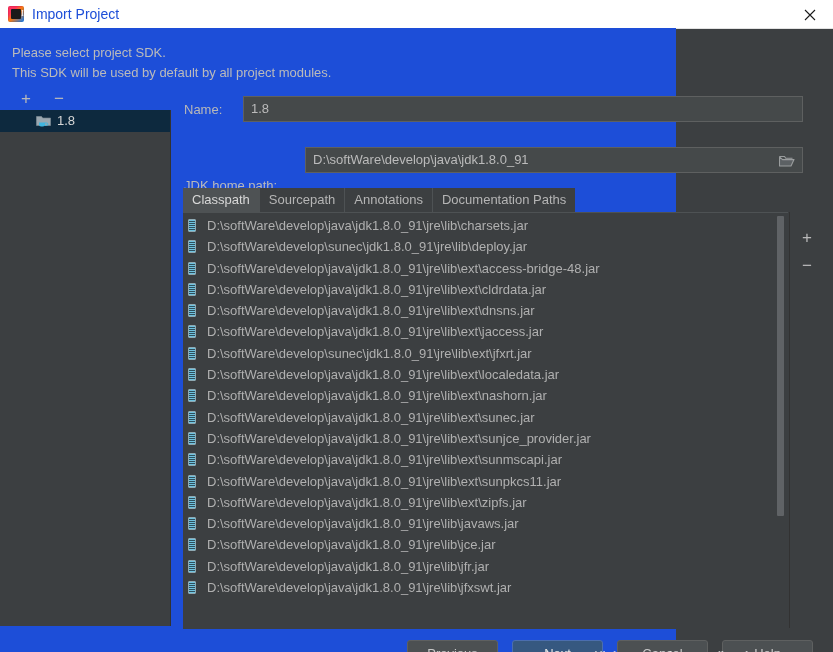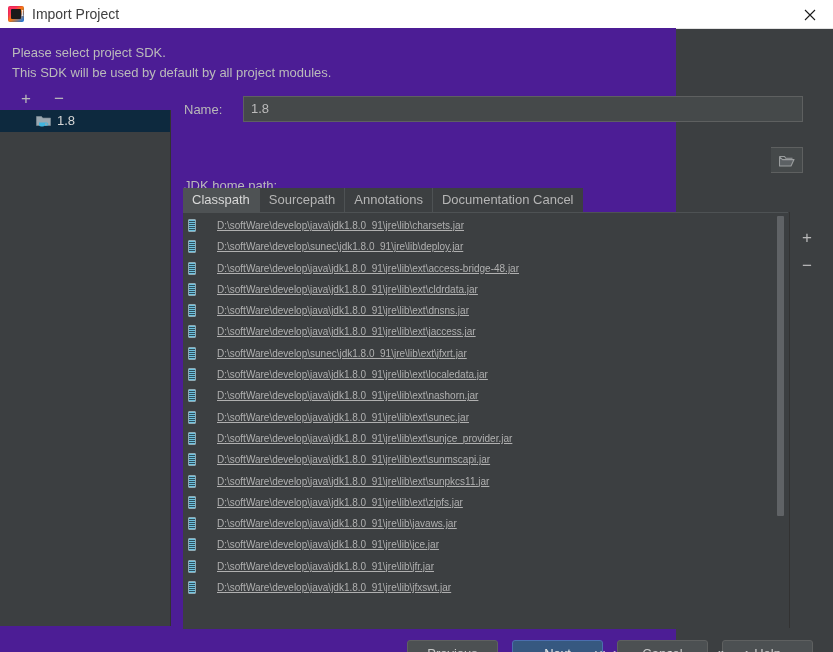--- a/index.html
+++ b/index.html
@@ -60,37 +60,37 @@
     text-align: center;
     z-index: 2;
     font-family: "Liberation Serif", serif;
   }
   #title-text {
     position: absolute;
     left: 32px; top: 0;
     height: 28px;
     line-height: 28px;
     font-size: 14px;
-    color: #404040;
+    color: #1d4ed8;
   }
   #close-btn {
     position: absolute;
     right: 0; top: 0;
     width: 46px; height: 28px;
     cursor: default;
   }
   #close-btn svg { position: absolute; left: 17px; top: 9px; }
 
   
   #body {
     position: absolute;
     left: 0; top: 28px;
     width: 676px;
     height: 624px;
-    background: #4c1d95;
+    background: #1d4ed8;
   }
 
   .hint {
     position: absolute;
     left: 12px;
     font-size: 13px;
     color: #bbbbbb;
     white-space: nowrap;
   }
   #hint1 { top: 17px; }
@@ -238,26 +238,25 @@
       repeating-linear-gradient(
         to bottom,
         #6fc3df 0px, #6fc3df 1px,
         #2f4f5c 1px, #2f4f5c 2px);
     border: 1px solid #8ea9b3;
     box-sizing: border-box;
     border-radius: 1px;
   }
   .cp-text {
     position: absolute;
-    left: 34px; top: 0;
+    left: 24px; top: 0;
     height: 21.3px;
     line-height: 21px;
-    font-size: 10px;
+    font-size: 13px;
     color: #b0b0b0;
-    text-decoration: underline;
   }
 
   
   #cp-scroll-track {
     position: absolute;
     left: 775px; top: 186px;
     width: 11px; height: 412px;
     background: #3c3f41;
   }
   #cp-scroll-thumb {
@@ -365,32 +364,33 @@
           </svg>
         </span>
         <span id="sdk-item-label">1.8</span>
       </div>
     </div>
 
     <div class="field-label" id="name-label">Name:</div>
     <div class="textfield" id="name-field">1.8</div>
 
     <div class="field-label" id="jdk-label">JDK home path:</div>
+    <div class="textfield" id="jdk-field">D:\softWare\develop\java\jdk1.8.0_91</div>
     <div id="jdk-browse">
       <svg width="16" height="13" viewBox="0 0 16 13" aria-hidden="true">
         <path d="M0.5 1.5 h5 l1.3 1.8 h6.7" fill="none" stroke="#9a9d9e" stroke-width="1.1"></path>
         <path d="M0.5 1.8 v9.2 h11.5 l3 -6.4 h-11.5 z" fill="#5c6164" stroke="#9a9d9e" stroke-width="1.1" stroke-linejoin="round"></path>
       </svg>
     </div>
 
     <div id="tabs">
       <div class="tab selected">Classpath</div>
       <div class="tab">Sourcepath</div>
       <div class="tab">Annotations</div>
-      <div class="tab">Documentation Cancel</div>
+      <div class="tab">Documentation Paths</div>
     </div>
 
     <div id="cp-panel">
       <div id="cp-list">
         <div class="cp-row">
           <span class="jar-icon"></span>
           <span class="cp-text">D:\softWare\develop\java\jdk1.8.0_91\jre\lib\charsets.jar</span>
         </div>
         <div class="cp-row">
           <span class="jar-icon"></span>

